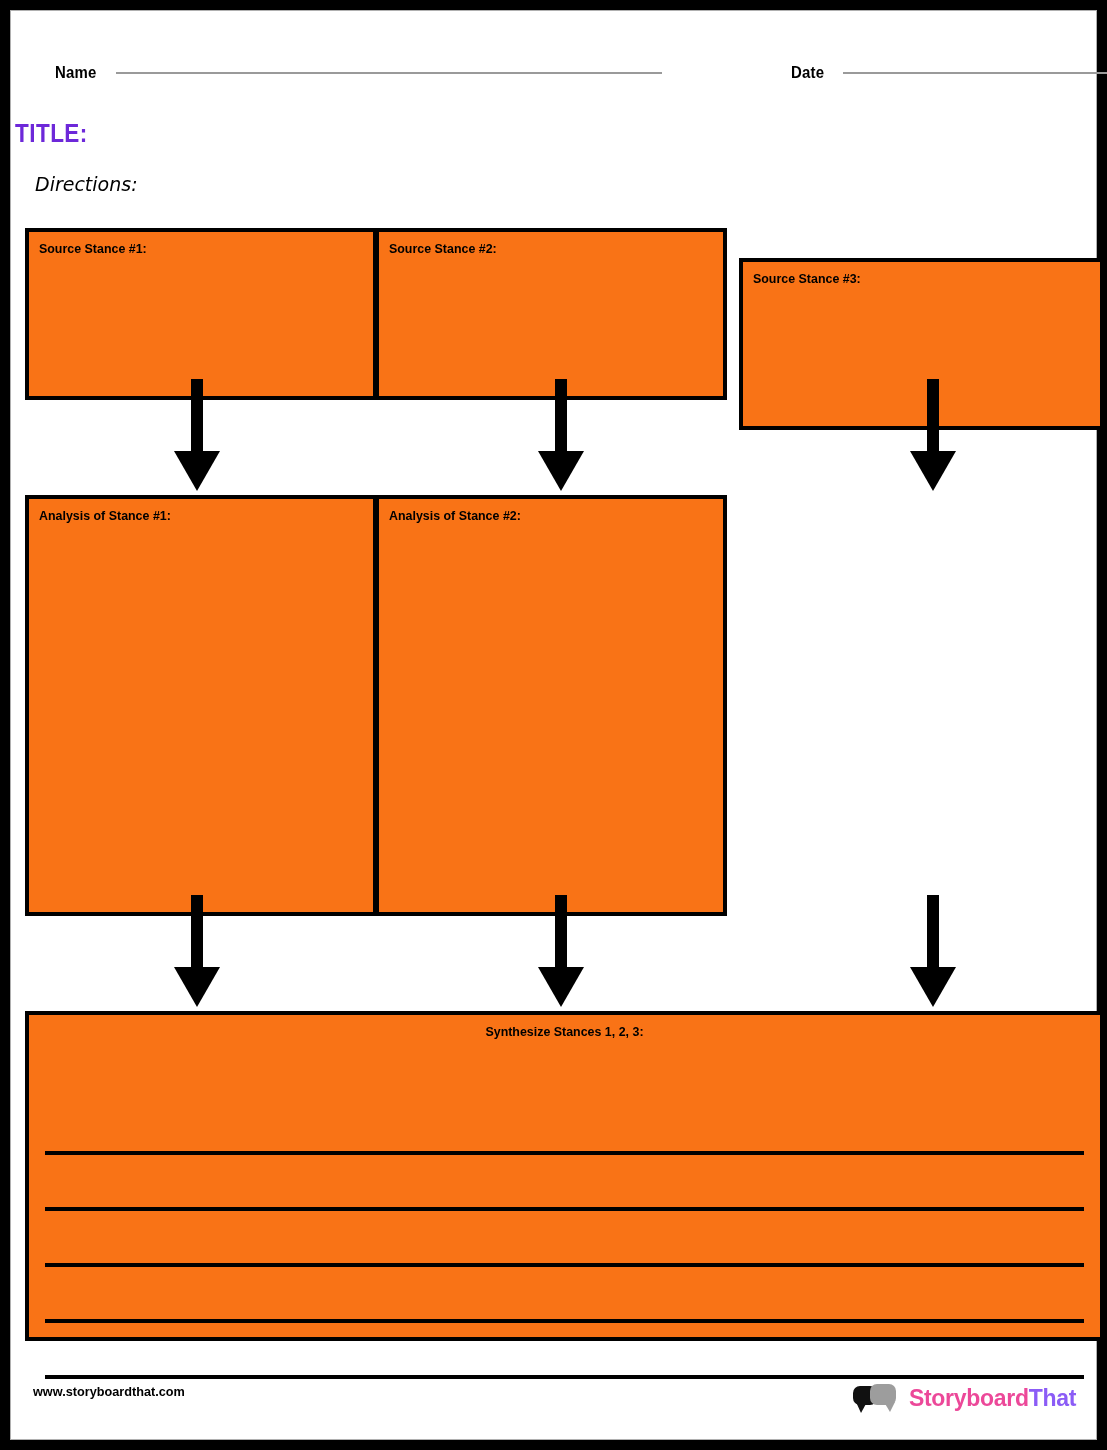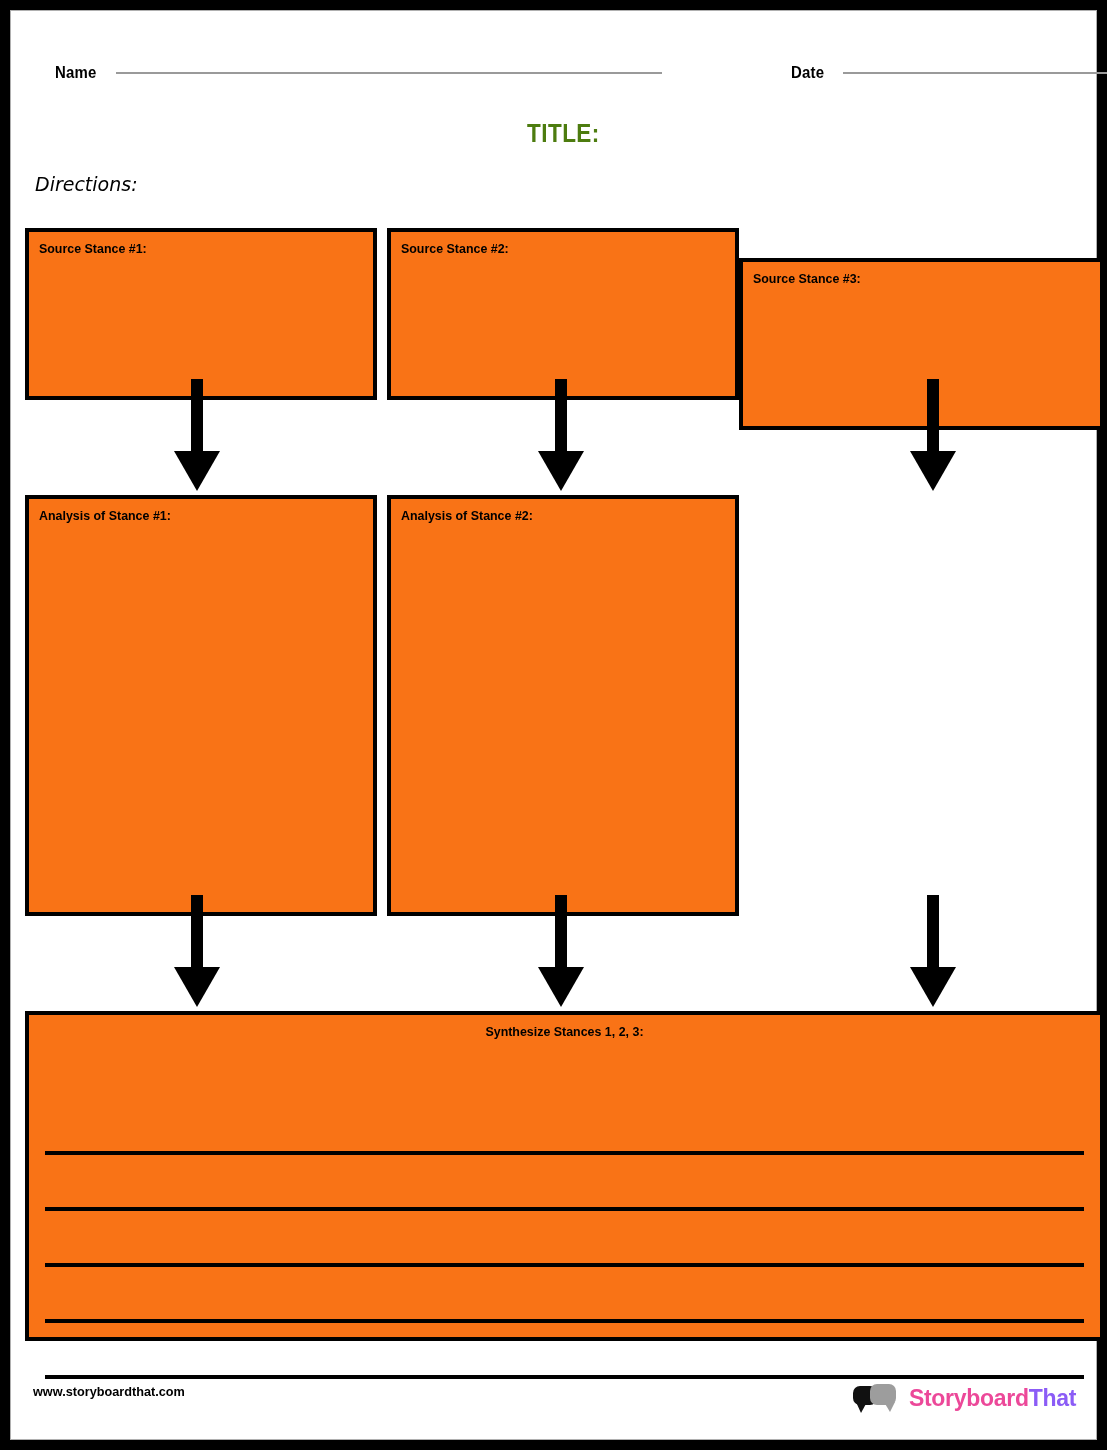--- a/index.html
+++ b/index.html
@@ -63,26 +63,24 @@
   #field-name .field-rule { width: 546px; }
   #field-date { left: 780px; }
   #field-date .field-rule { width: 272px; }
 
   
   #title {
     position: absolute;
     top: 108px;
     left: 0;
     right: 0;
-    text-align: center;
     font-size: 25px;
     font-weight: bold;
     letter-spacing: .5px;
-    color: #4d7c0f;
-    padding-left: 20px;
+    color: #6d28d9;
   }
   #title span {
     display: inline-block;
     transform: scaleX(.9);
   }
 
   
   #directions {
     position: absolute;
     top: 162px;
@@ -119,21 +117,21 @@
     right: 0;
     text-align: center;
   }
 
   
   .row1 { top: 217px; height: 172px; }
   
   .row2 { top: 484px; height: 421px; }
 
   .col1 { left: 14px;  width: 352px; }
-  .col2 { left: 376px; width: 352px; padding-left: 8px; }
+  .col2 { left: 364px; width: 352px; padding-left: 8px; }
   .col3 { left: 728px; width: 365px; margin-top: 30px; }
 
   
   .arrow {
     position: absolute;
     width: 46px;
   }
   .arrow .shaft {
     position: absolute;
     left: 50%;

